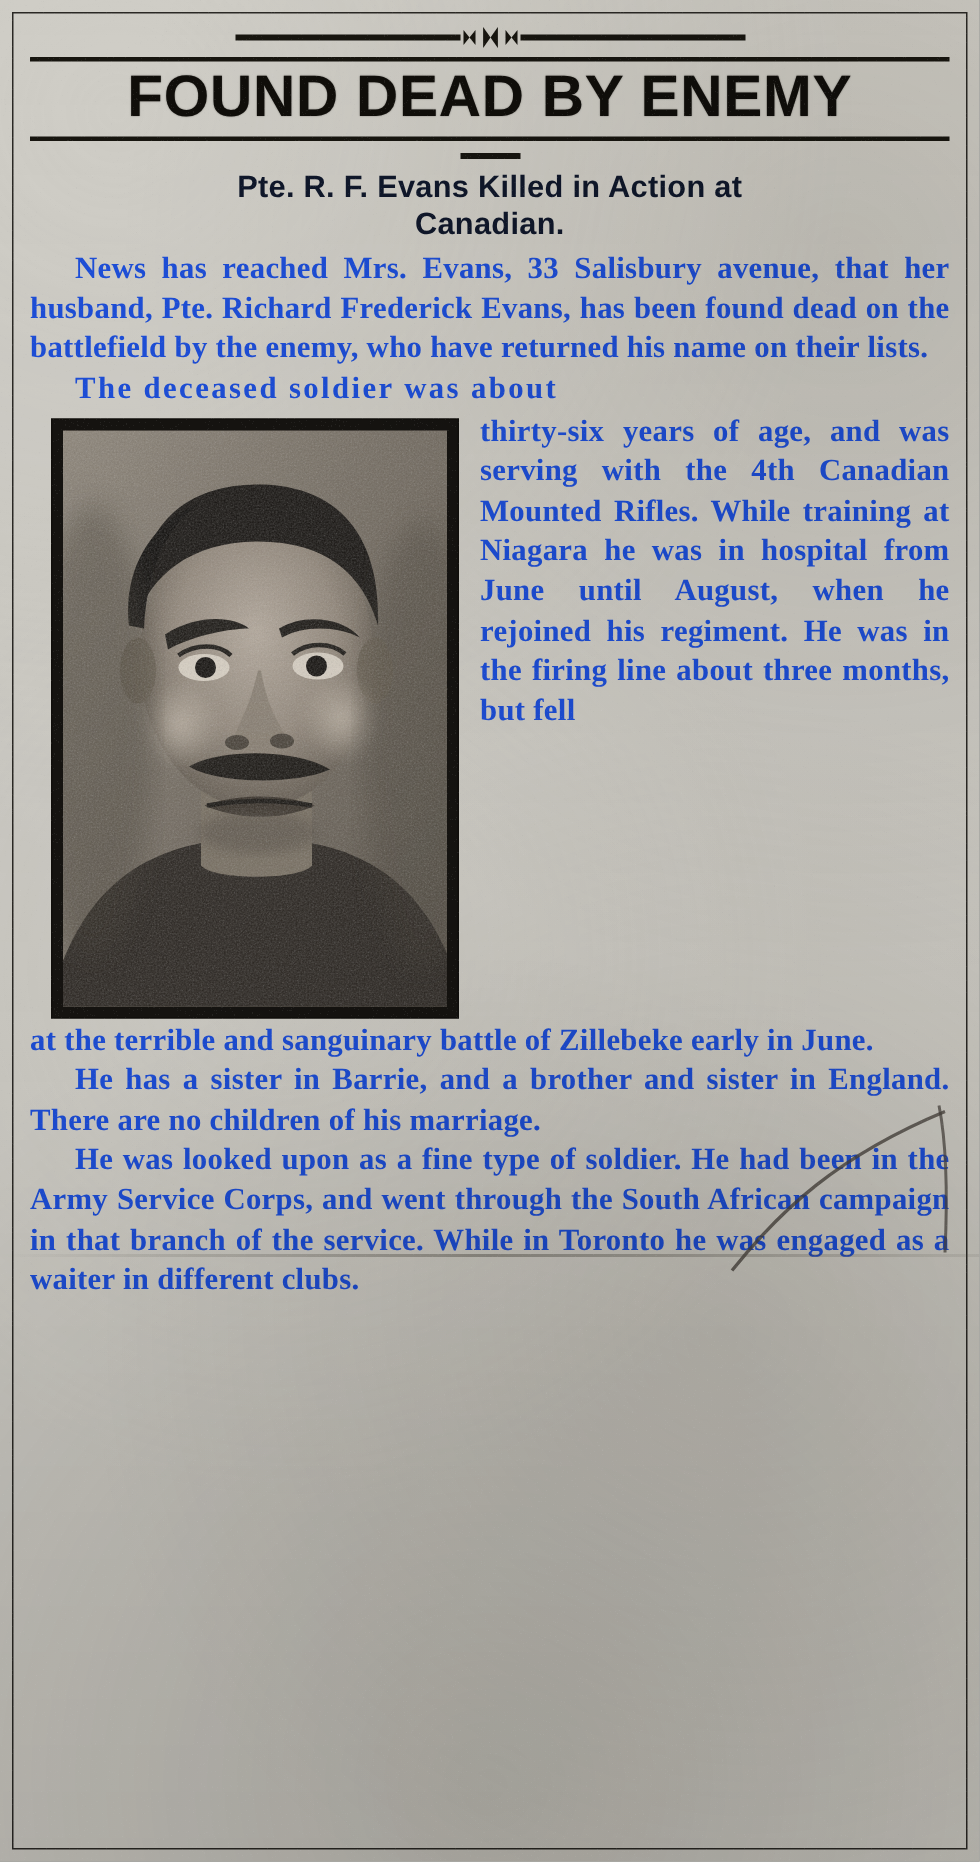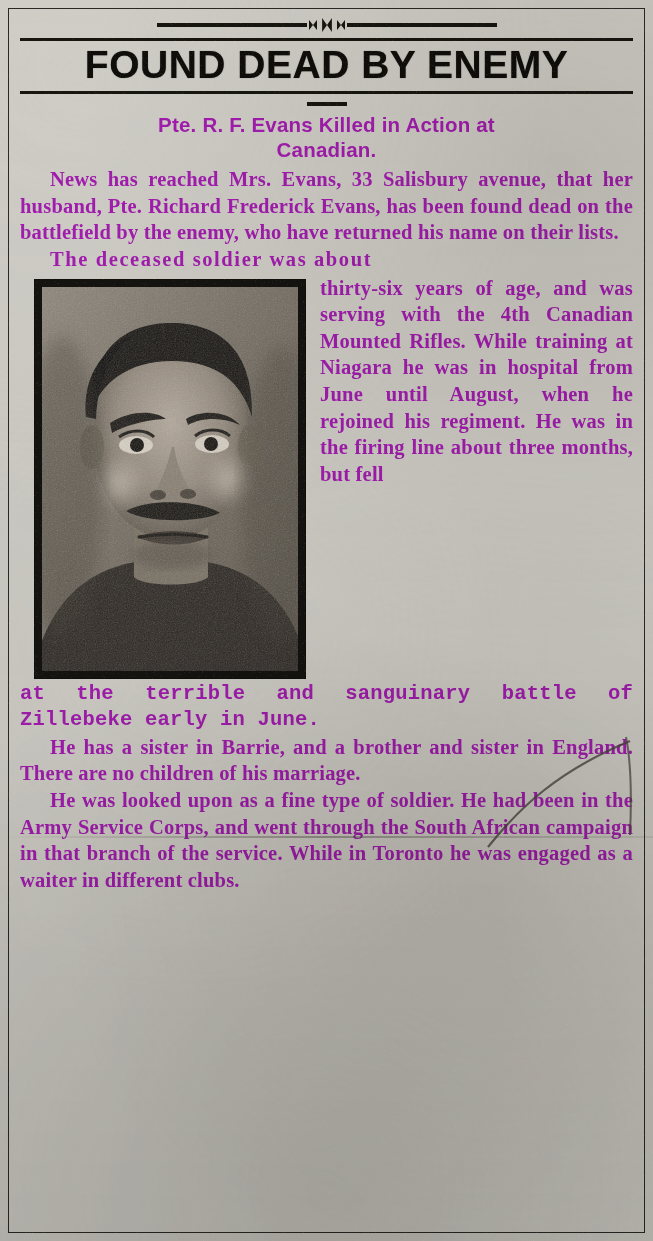--- a/index.html
+++ b/index.html
@@ -102,28 +102,28 @@
     margin: 8px auto 6px auto;
   }
   .subhead {
     font-family: "Liberation Sans", sans-serif;
     font-weight: bold;
     font-size: 20.5px;
     text-align: center;
     line-height: 1.22;
     letter-spacing: 0.2px;
     margin: 2px 0 4px 0;
-    color: #a21caf;
+    color: #0f172a;
   }
 
   .body {
     font-family: "Liberation Serif", serif;
     font-size: 20.5px;
     line-height: 1.30;
-    color: #a21caf;
+    color: #1d4ed8;
     font-weight: bold;
   }
   .body p {
     margin: 0;
     text-indent: 30px;
     text-align: justify;
     text-align-last: left;
     letter-spacing: 0.2px;
   }
   .lead {
@@ -284,21 +284,21 @@
               <rect x="0" y="0" width="258" height="386" filter="url(#grainf)" opacity="0.28"></rect>
             </svg>
           </div>
         </div>
 
         <p class="wrap-text" style="text-indent:0;">thirty-six years of age, and was serving with the 4th Canadian Mounted Rifles. While training at Niagara he was in hospital from June until August, when he rejoined his regiment. He was in the firing line about three months, but fell</p>
       </div>
 
       <div class="afterwrap"></div>
 
-      <p style="text-indent:0;font-family:Liberation Mono, monospace;">at the terrible and sanguinary battle of Zillebeke early in June.</p>
+      <p style="text-indent:0;">at the terrible and sanguinary battle of Zillebeke early in June.</p>
       <p>He has a sister in Barrie, and a brother and sister in England. There are no children of his marriage.</p>
       <p>He was looked upon as a fine type of soldier. He had been in the Army Service Corps, and went through the South African campaign in that branch of the service. While in Toronto he was engaged as a waiter in different clubs.</p>
     </div>
   </div>
 
   <svg class="pen-stroke" style="left:480px; top:735px;" width="160" height="120" viewBox="0 0 160 120">
     <path d="M8 112 C 40 72 78 36 150 6" stroke="#4b4640" stroke-width="2.2" fill="none" opacity="0.8"></path>
     <path d="M146 2 C 150 22 152 56 150 100" stroke="#4b4640" stroke-width="2" fill="none" opacity="0.75"></path>
   </svg>
 

